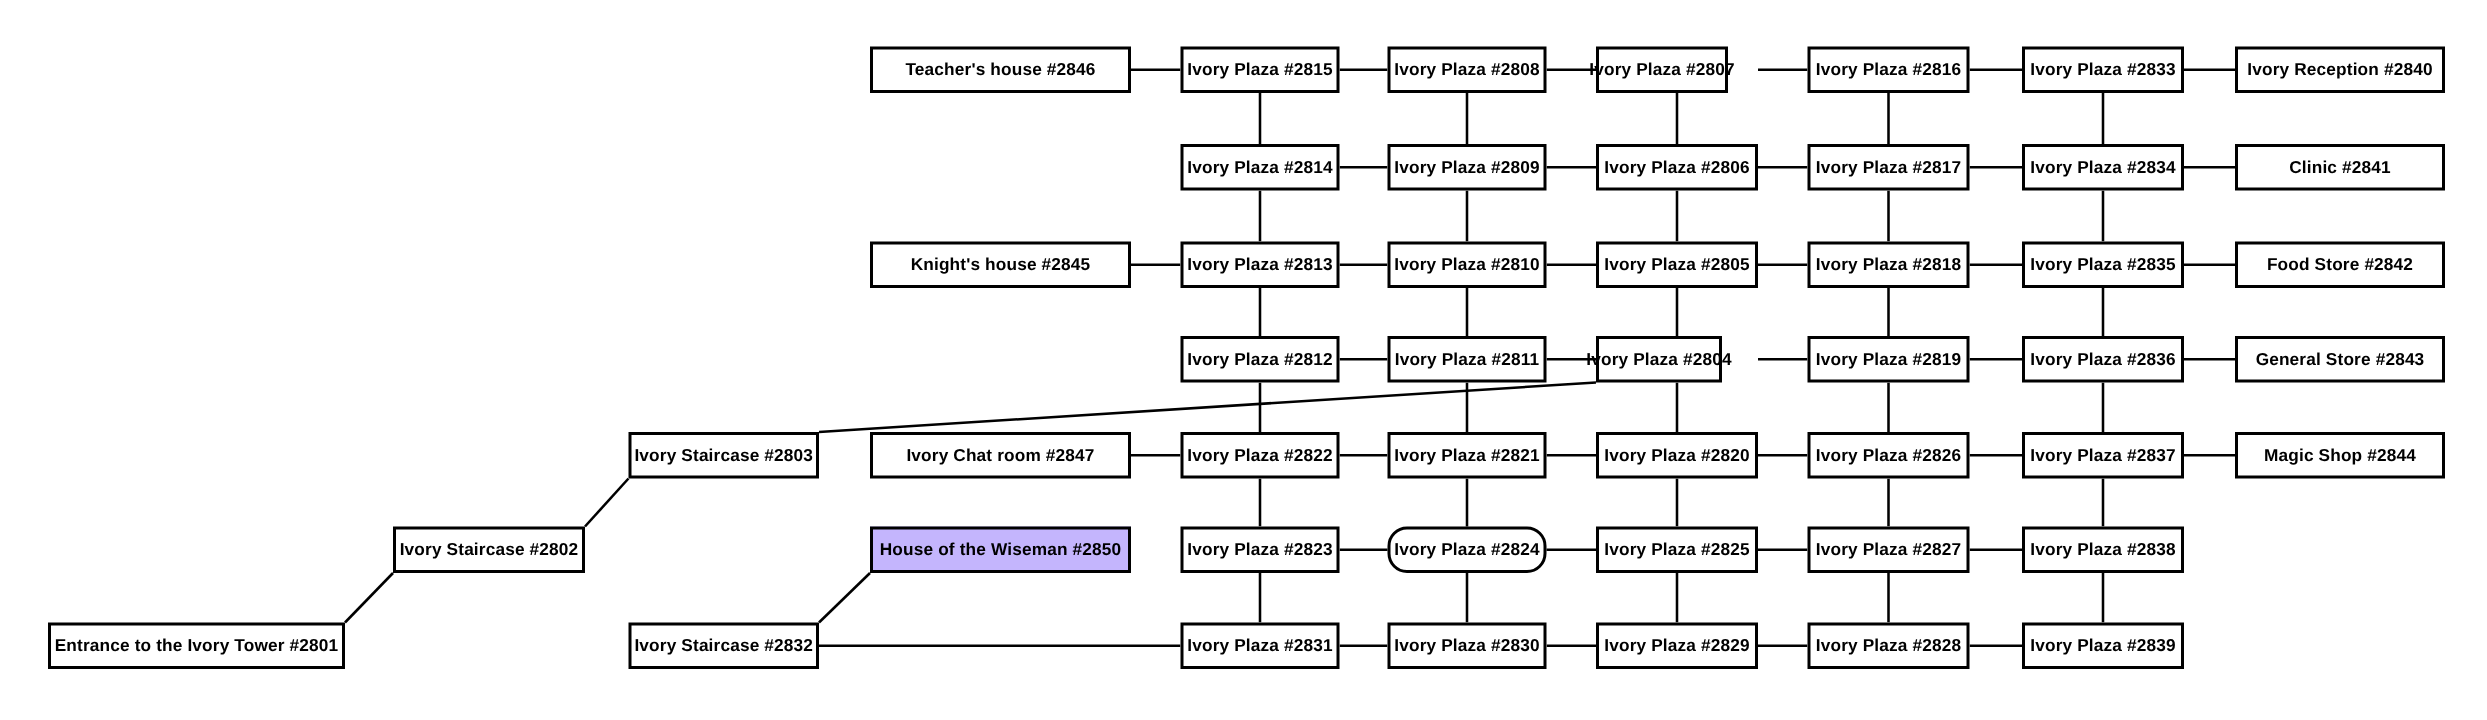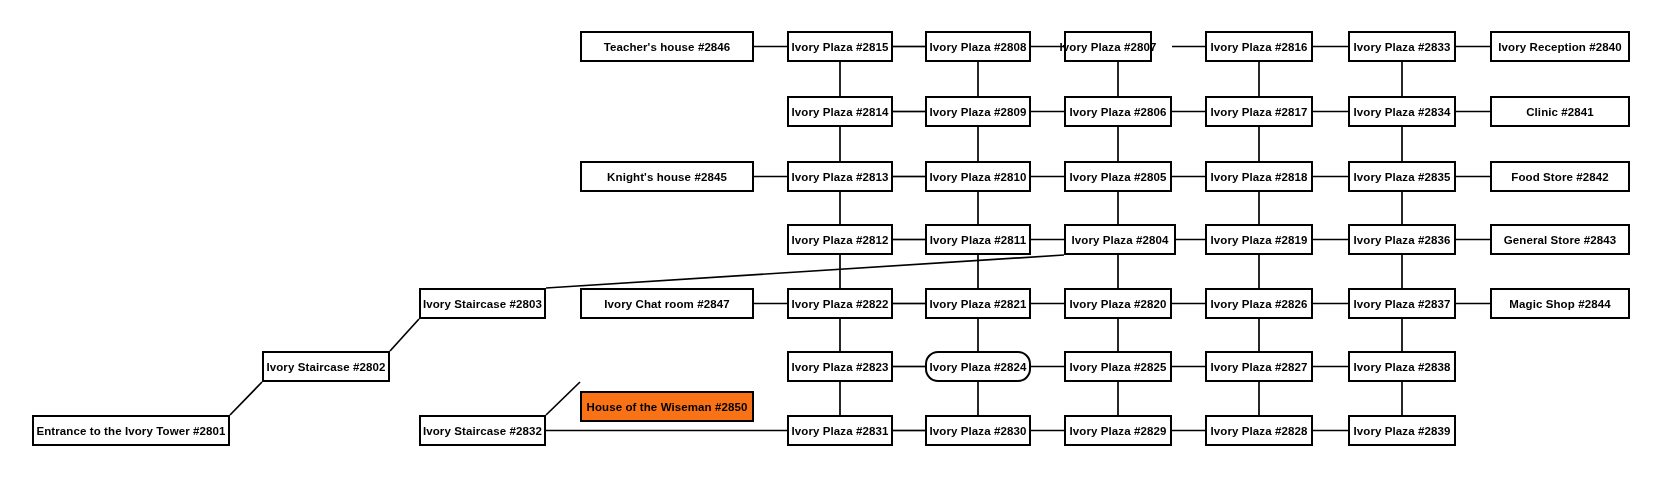--- a/index.html
+++ b/index.html
@@ -112,39 +112,39 @@
       <line x1="546" y1="415" x2="580" y2="382" stroke="#000000" stroke-width="1.7"></line>
     </svg>
   <div>
       <div class="node" style="left: 32px; top: 415px; width: 198px; height: 31px; background: rgb(255, 255, 255); border-color: rgb(0, 0, 0); color: rgb(0, 0, 0);">Entrance to the Ivory Tower #2801</div>
       <div class="node" style="left: 262px; top: 351px; width: 128px; height: 31px; background: rgb(255, 255, 255); border-color: rgb(0, 0, 0); color: rgb(0, 0, 0);">Ivory Staircase #2802</div>
       <div class="node" style="left: 419px; top: 288px; width: 127px; height: 31px; background: rgb(255, 255, 255); border-color: rgb(0, 0, 0); color: rgb(0, 0, 0);">Ivory Staircase #2803</div>
       <div class="node" style="left: 419px; top: 415px; width: 127px; height: 31px; background: rgb(255, 255, 255); border-color: rgb(0, 0, 0); color: rgb(0, 0, 0);">Ivory Staircase #2832</div>
       <div class="node" style="left: 580px; top: 31px; width: 174px; height: 31px; background: rgb(255, 255, 255); border-color: rgb(0, 0, 0); color: rgb(0, 0, 0);">Teacher's house #2846</div>
       <div class="node" style="left: 580px; top: 161px; width: 174px; height: 31px; background: rgb(255, 255, 255); border-color: rgb(0, 0, 0); color: rgb(0, 0, 0);">Knight's house #2845</div>
       <div class="node" style="left: 580px; top: 288px; width: 174px; height: 31px; background: rgb(255, 255, 255); border-color: rgb(0, 0, 0); color: rgb(0, 0, 0);">Ivory Chat room #2847</div>
-      <div class="node" style="left: 580px; top: 351px; width: 174px; height: 31px; background: #f97316; border-color: rgb(0, 0, 0); color: rgb(0, 0, 0); margin-top: 40px;">House of the Wiseman #2850</div>
+      <div class="node" style="left: 580px; top: 351px; width: 174px; height: 31px; background: #c4b5fd; border-color: rgb(0, 0, 0); color: rgb(0, 0, 0);">House of the Wiseman #2850</div>
       <div class="node" style="left: 787px; top: 31px; width: 106px; height: 31px; background: rgb(255, 255, 255); border-color: rgb(0, 0, 0); color: rgb(0, 0, 0);">Ivory Plaza #2815</div>
       <div class="node" style="left: 787px; top: 96px; width: 106px; height: 31px; background: rgb(255, 255, 255); border-color: rgb(0, 0, 0); color: rgb(0, 0, 0);">Ivory Plaza #2814</div>
       <div class="node" style="left: 787px; top: 161px; width: 106px; height: 31px; background: rgb(255, 255, 255); border-color: rgb(0, 0, 0); color: rgb(0, 0, 0);">Ivory Plaza #2813</div>
       <div class="node" style="left: 787px; top: 224px; width: 106px; height: 31px; background: rgb(255, 255, 255); border-color: rgb(0, 0, 0); color: rgb(0, 0, 0);">Ivory Plaza #2812</div>
       <div class="node" style="left: 787px; top: 288px; width: 106px; height: 31px; background: rgb(255, 255, 255); border-color: rgb(0, 0, 0); color: rgb(0, 0, 0);">Ivory Plaza #2822</div>
       <div class="node" style="left: 787px; top: 351px; width: 106px; height: 31px; background: rgb(255, 255, 255); border-color: rgb(0, 0, 0); color: rgb(0, 0, 0);">Ivory Plaza #2823</div>
       <div class="node" style="left: 787px; top: 415px; width: 106px; height: 31px; background: rgb(255, 255, 255); border-color: rgb(0, 0, 0); color: rgb(0, 0, 0);">Ivory Plaza #2831</div>
       <div class="node" style="left: 925px; top: 31px; width: 106px; height: 31px; background: rgb(255, 255, 255); border-color: rgb(0, 0, 0); color: rgb(0, 0, 0);">Ivory Plaza #2808</div>
       <div class="node" style="left: 925px; top: 96px; width: 106px; height: 31px; background: rgb(255, 255, 255); border-color: rgb(0, 0, 0); color: rgb(0, 0, 0);">Ivory Plaza #2809</div>
       <div class="node" style="left: 925px; top: 161px; width: 106px; height: 31px; background: rgb(255, 255, 255); border-color: rgb(0, 0, 0); color: rgb(0, 0, 0);">Ivory Plaza #2810</div>
       <div class="node" style="left: 925px; top: 224px; width: 106px; height: 31px; background: rgb(255, 255, 255); border-color: rgb(0, 0, 0); color: rgb(0, 0, 0);">Ivory Plaza #2811</div>
       <div class="node" style="left: 925px; top: 288px; width: 106px; height: 31px; background: rgb(255, 255, 255); border-color: rgb(0, 0, 0); color: rgb(0, 0, 0);">Ivory Plaza #2821</div>
       <div class="node" style="left: 925px; top: 351px; width: 106px; height: 31px; background: rgb(255, 255, 255); border-color: rgb(0, 0, 0); color: rgb(0, 0, 0); border-radius: 13px;">Ivory Plaza #2824</div>
       <div class="node" style="left: 925px; top: 415px; width: 106px; height: 31px; background: rgb(255, 255, 255); border-color: rgb(0, 0, 0); color: rgb(0, 0, 0);">Ivory Plaza #2830</div>
       <div class="node" style="left: 1064px; top: 31px; width: 88px; height: 31px; background: rgb(255, 255, 255); border-color: rgb(0, 0, 0); color: rgb(0, 0, 0);">Ivory Plaza #2807</div>
       <div class="node" style="left: 1064px; top: 96px; width: 108px; height: 31px; background: rgb(255, 255, 255); border-color: rgb(0, 0, 0); color: rgb(0, 0, 0);">Ivory Plaza #2806</div>
       <div class="node" style="left: 1064px; top: 161px; width: 108px; height: 31px; background: rgb(255, 255, 255); border-color: rgb(0, 0, 0); color: rgb(0, 0, 0);">Ivory Plaza #2805</div>
-      <div class="node" style="left: 1064px; top: 224px; width: 112px; height: 31px; background: rgb(255, 255, 255); border-color: rgb(0, 0, 0); color: rgb(0, 0, 0);">Ivory Plaza #2804</div>
+      <div class="node" style="left: 1064px; top: 224px; width: 84px; height: 31px; background: rgb(255, 255, 255); border-color: rgb(0, 0, 0); color: rgb(0, 0, 0);">Ivory Plaza #2804</div>
       <div class="node" style="left: 1064px; top: 288px; width: 108px; height: 31px; background: rgb(255, 255, 255); border-color: rgb(0, 0, 0); color: rgb(0, 0, 0);">Ivory Plaza #2820</div>
       <div class="node" style="left: 1064px; top: 351px; width: 108px; height: 31px; background: rgb(255, 255, 255); border-color: rgb(0, 0, 0); color: rgb(0, 0, 0);">Ivory Plaza #2825</div>
       <div class="node" style="left: 1064px; top: 415px; width: 108px; height: 31px; background: rgb(255, 255, 255); border-color: rgb(0, 0, 0); color: rgb(0, 0, 0);">Ivory Plaza #2829</div>
       <div class="node" style="left: 1205px; top: 31px; width: 108px; height: 31px; background: rgb(255, 255, 255); border-color: rgb(0, 0, 0); color: rgb(0, 0, 0);">Ivory Plaza #2816</div>
       <div class="node" style="left: 1205px; top: 96px; width: 108px; height: 31px; background: rgb(255, 255, 255); border-color: rgb(0, 0, 0); color: rgb(0, 0, 0);">Ivory Plaza #2817</div>
       <div class="node" style="left: 1205px; top: 161px; width: 108px; height: 31px; background: rgb(255, 255, 255); border-color: rgb(0, 0, 0); color: rgb(0, 0, 0);">Ivory Plaza #2818</div>
       <div class="node" style="left: 1205px; top: 224px; width: 108px; height: 31px; background: rgb(255, 255, 255); border-color: rgb(0, 0, 0); color: rgb(0, 0, 0);">Ivory Plaza #2819</div>
       <div class="node" style="left: 1205px; top: 288px; width: 108px; height: 31px; background: rgb(255, 255, 255); border-color: rgb(0, 0, 0); color: rgb(0, 0, 0);">Ivory Plaza #2826</div>
       <div class="node" style="left: 1205px; top: 351px; width: 108px; height: 31px; background: rgb(255, 255, 255); border-color: rgb(0, 0, 0); color: rgb(0, 0, 0);">Ivory Plaza #2827</div>
       <div class="node" style="left: 1205px; top: 415px; width: 108px; height: 31px; background: rgb(255, 255, 255); border-color: rgb(0, 0, 0); color: rgb(0, 0, 0);">Ivory Plaza #2828</div>

